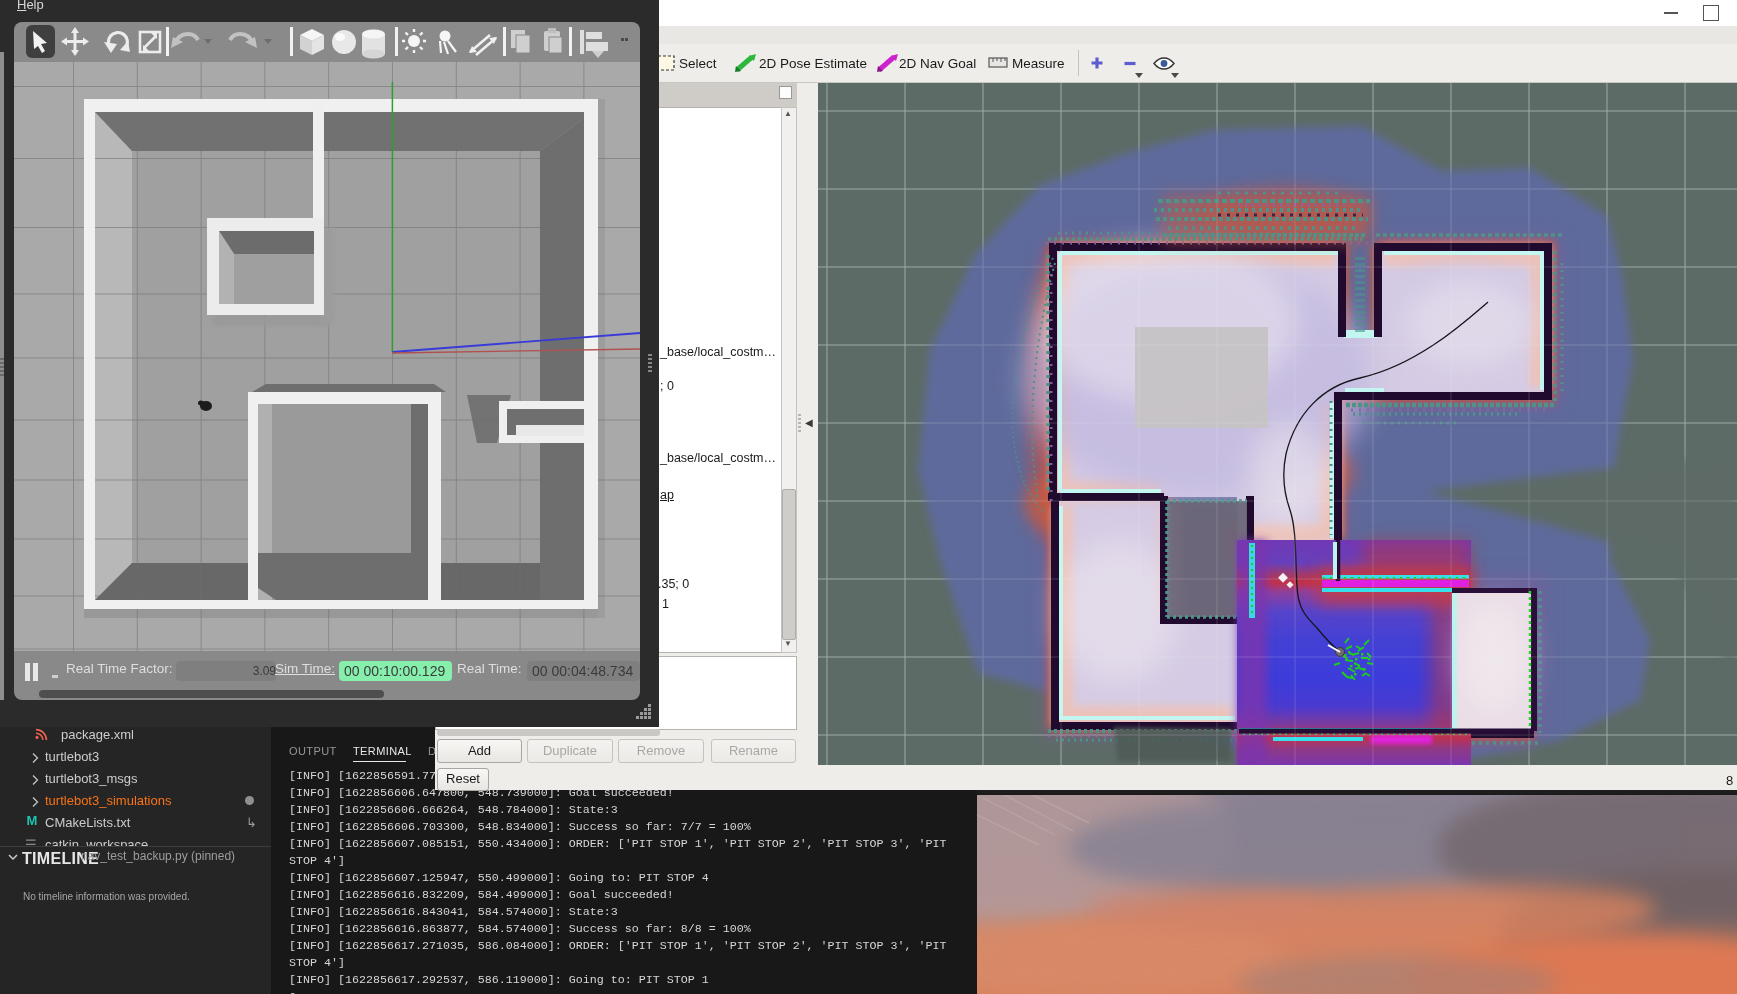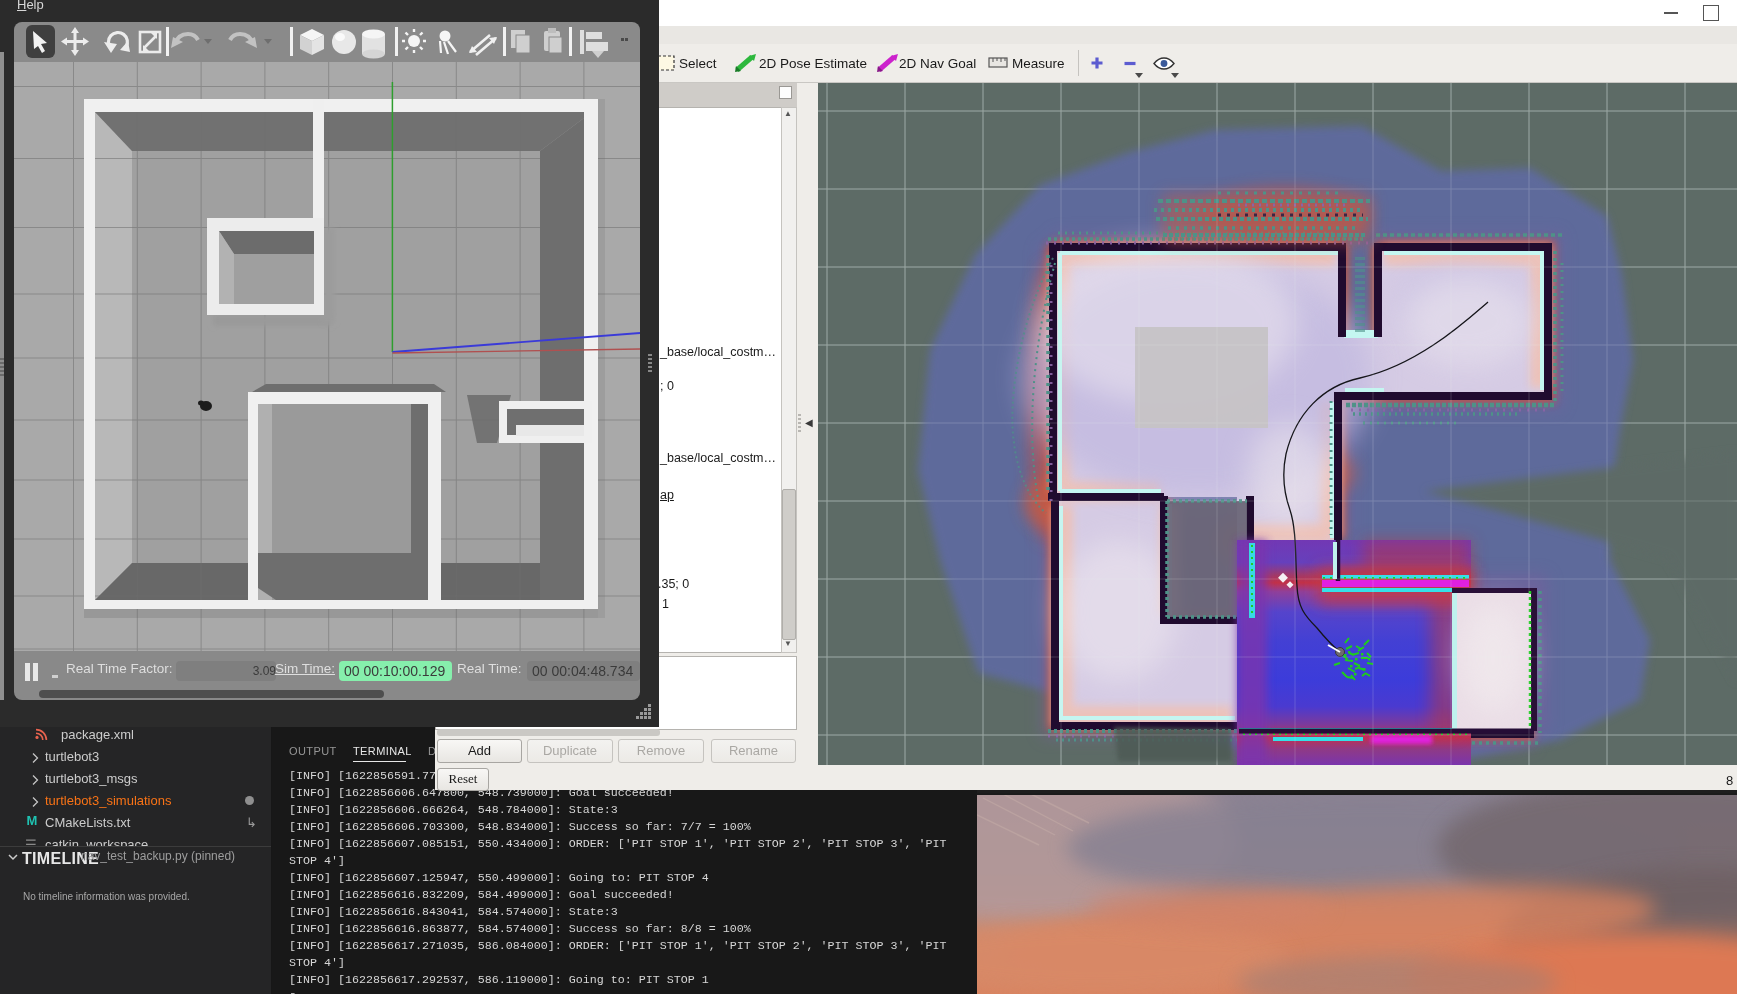--- a/index.html
+++ b/index.html
@@ -137,21 +137,21 @@
   </div>
 
   <div class="abs" style="left:0;top:656px;width:360px;height:72px;background:#ffffff;border:1px solid #b5b3af;"></div>
 
   <div class="abs" style="left:2px;top:729px;width:223px;height:7px;background:#cac8c4;border-radius:3px;"></div>
 
   <div class="abs" style="left:2px;top:739px;width:83px;height:22px;background:linear-gradient(#f8f7f5,#e8e6e2);border:1px solid #a8a6a2;border-radius:3px;font-size:13px;color:#1a1a1a;text-align:center;line-height:21px;">Add</div>
   <div class="abs" style="left:92px;top:739px;width:84px;height:22px;background:linear-gradient(#f3f2f0,#eceae6);border:1px solid #c5c3bf;border-radius:3px;font-size:13px;color:#aaa8a4;text-align:center;line-height:21px;">Duplicate</div>
   <div class="abs" style="left:183px;top:739px;width:84px;height:22px;background:linear-gradient(#f3f2f0,#eceae6);border:1px solid #c5c3bf;border-radius:3px;font-size:13px;color:#aaa8a4;text-align:center;line-height:21px;">Remove</div>
   <div class="abs" style="left:276px;top:739px;width:83px;height:22px;background:linear-gradient(#f3f2f0,#eceae6);border:1px solid #c5c3bf;border-radius:3px;font-size:13px;color:#aaa8a4;text-align:center;line-height:21px;">Rename</div>
-  <div class="abs" style="left:2px;top:768px;width:50px;height:21px;background:linear-gradient(#f8f7f5,#e8e6e2);border:1px solid #a8a6a2;border-radius:3px;font-size:13px;color:#1a1a1a;text-align:center;line-height:20px;font-family:Liberation Serif, serif;">Reset</div>
+  <div class="abs" style="left:2px;top:768px;width:50px;height:21px;background:linear-gradient(#f8f7f5,#e8e6e2);border:1px solid #a8a6a2;border-radius:3px;font-size:13px;color:#1a1a1a;text-align:center;line-height:20px;">Reset</div>
 
   <div class="abs" style="left:370px;top:417px;color:#3a3a3a;font-size:10px;">◀</div>
   <div class="abs" style="left:363px;top:412px;width:3px;height:22px;background:repeating-linear-gradient(#efede9 0 2px,#b8b6b2 2px 4px);"></div>
 
   <div class="abs" style="left:1291px;top:773px;color:#1a1a1a;font-size:13px;">8</div>
 
   <div id="mapview" class="abs" style="left:383px;top:83px;width:919px;height:682px;background:#5d6b66;overflow:hidden;">
   <svg width="919" height="682" viewBox="0 0 919 682">
     <defs>
       <filter id="b2" x="-50%" y="-50%" width="200%" height="200%">

